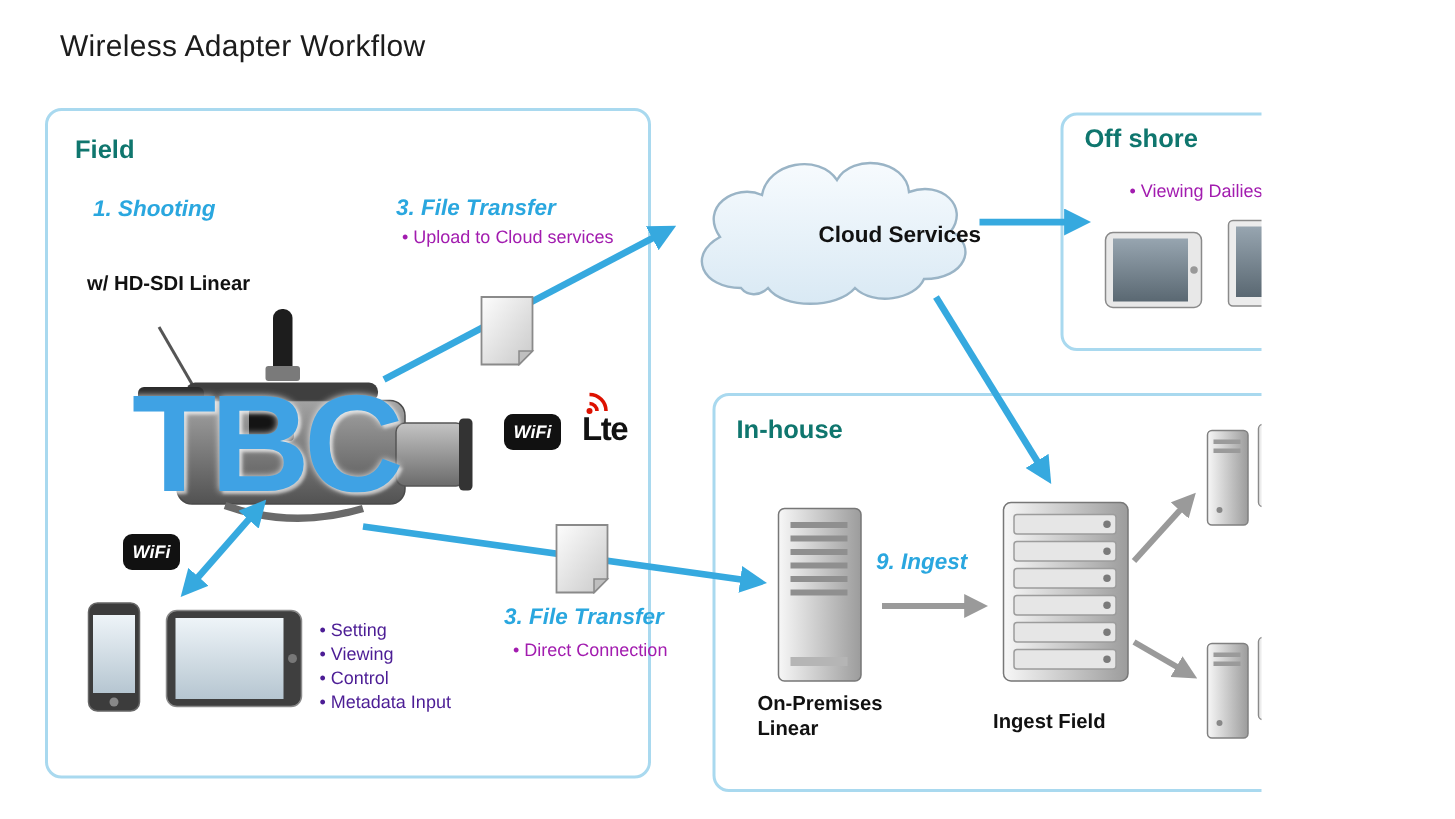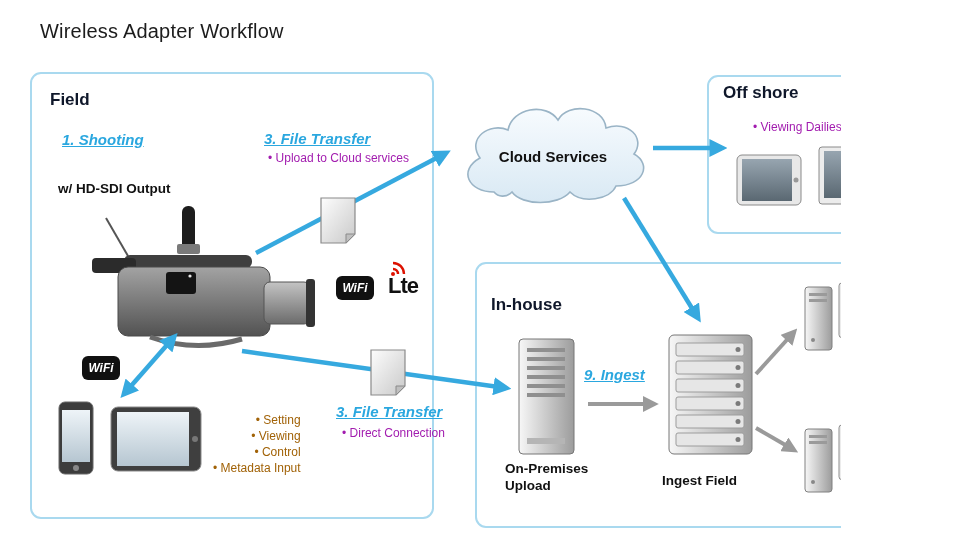--- a/index.html
+++ b/index.html
@@ -1,36 +1,36 @@
 <!DOCTYPE html>
 <html><head>
 <meta charset="utf-8">
 <style>
   html,body{margin:0;padding:0;background:#ffffff;font-family:"Liberation Sans",sans-serif;}
   .page{position:relative;width:841px;height:546px;background:#fff;overflow:hidden;}
   .abs{position:absolute;}
   .title{font-size:20px;color:#1c1c1c;letter-spacing:.2px;}
   .panel{position:absolute;border:2px solid #A9D9EF;border-radius:11px;background:#fff;z-index:1;}
-  .panel-label{position:absolute;font-size:17px;font-weight:bold;color:#0f172a;z-index:10;}
-  .step{position:absolute;color:#2AA7DF;font-weight:bold;font-style:italic;font-size:15px;z-index:10;white-space:nowrap;text-decoration:underline;}
+  .panel-label{position:absolute;font-size:17px;font-weight:bold;color:#0f766e;z-index:10;}
+  .step{position:absolute;color:#2AA7DF;font-weight:bold;font-style:italic;font-size:15px;z-index:10;white-space:nowrap;}
   .cap{position:absolute;font-weight:bold;font-size:13.5px;color:#111;z-index:10;white-space:nowrap;line-height:17px;}
   .bullet{position:absolute;font-size:12px;color:#a21caf;z-index:10;white-space:nowrap;}
   .bullet::before{content:"•  ";}
   .blist{position:absolute;z-index:10;}
-  .blist div{font-size:12px;color:#a16207;line-height:16px;white-space:nowrap;text-align:right;}
+  .blist div{font-size:12px;color:#4c1d95;line-height:16px;white-space:nowrap;}
   .blist div::before{content:"•  ";}
   .icon{position:absolute;z-index:20;}
   .arrows{position:absolute;left:0;top:0;z-index:40;pointer-events:none;}
   .wifi-badge{position:absolute;z-index:20;background:#111;color:#fff;border-radius:6px;
     font-weight:bold;font-style:italic;font-size:12px;display:flex;align-items:center;justify-content:center;}
   .lte-text{position:absolute;z-index:20;font-weight:bold;font-size:22px;color:#111;letter-spacing:-1px;}
   .tbc{position:absolute;z-index:25;font-weight:bold;font-size:92px;line-height:1;letter-spacing:-4px;
     color:#3FA2E4;text-shadow:0 0 5px rgba(255,255,255,.85),2px 2px 2px rgba(255,255,255,.5);}
   .cloud-wrap{position:absolute;z-index:30;}
-  .cloud-label{position:absolute;width:100%;text-align:center;font-weight:bold;font-size:15px;color:#111;z-index:31;}
+  .cloud-label{position:absolute;width:100%;text-align:right;font-weight:bold;font-size:15px;color:#111;z-index:31;}
   .doc{z-index:45;}
 </style>
 </head>
 <body>
 
 <div class="page">
 
   <svg width="0" height="0" style="position:absolute" aria-hidden="true">
     <defs>
       <linearGradient id="gDoc" x1="0" y1="0" x2="1" y2="1">
@@ -137,24 +137,24 @@
   </svg>
 
   <div class="abs title" style="left:40px;top:20px">Wireless Adapter Workflow</div>
 
   <div class="panel" style="left:30px;top:72px;width:400px;height:443px"></div>
   <div class="panel" style="left:707px;top:75px;width:233px;height:155px"></div>
   <div class="panel" style="left:475px;top:262px;width:465px;height:262px"></div>
 
   <div class="panel-label" style="left:50px;top:90px">Field</div>
   <div class="panel-label" style="left:723px;top:83px">Off shore</div>
-  <div class="panel-label" style="left:491px;top:295px">In-house</div>
+  <div class="panel-label" style="left:491px;top:277px">In-house</div>
 
   <div class="step" style="left:62px;top:131px">1. Shooting</div>
-  <div class="cap" style="left:58px;top:180px">w/ HD-SDI Output</div>
+  <div class="cap" style="left:58px;top:180px">w/ HD-SDI Linear</div>
 
   <div class="step" style="left:264px;top:130px">3. File Transfer</div>
   <div class="bullet" style="left:268px;top:151px">Upload to Cloud services</div>
 
   <svg class="icon doc" style="left:318px;top:196px" width="40" height="48">
       <use href="#sym-doc"></use>
     </svg>
   <svg class="icon doc" style="left:368px;top:348px" width="40" height="48">
       <use href="#sym-doc"></use>
     </svg>
@@ -165,20 +165,21 @@
     <rect x="87" y="38" width="23" height="10" rx="2" fill="#7a7a7a"></rect>
     <rect x="34" y="49" width="128" height="13" rx="6" fill="#3f3f3f"></rect>
     <rect x="2" y="52" width="44" height="15" rx="4" fill="#2b2b2b"></rect>
     <rect x="28" y="61" width="152" height="69" rx="10" fill="url(#gCamBody)" stroke="#4a4a4a"></rect>
     <rect x="76" y="66" width="30" height="22" rx="3" fill="#141414"></rect>
     <circle cx="100" cy="70" r="1.6" fill="#e8e8e8"></circle>
     <rect x="174" y="76" width="46" height="42" rx="6" fill="url(#gCamLens)" stroke="#555"></rect>
     <rect x="216" y="73" width="9" height="48" rx="3" fill="#333"></rect>
     <path d="M60 131 q 45 16 92 2" stroke="#6a6a6a" stroke-width="5" fill="none"></path>
   </svg>
+  <div class="tbc" style="left:88px;top:250px">TBC</div>
 
   <div class="wifi-badge" style="left:336px;top:276px;width:38px;height:24px">
     <span>WiFi</span>
   </div>
   <svg class="icon" style="left:390px;top:258px" width="22" height="20" viewBox="0 0 22 20">
     <circle cx="3" cy="16" r="2" fill="#DD1100"></circle>
     <path d="M3 11 a5 5 0 0 1 5 5" stroke="#DD1100" stroke-width="2.4" fill="none"></path>
     <path d="M3 5 a11 11 0 0 1 11 11" stroke="#DD1100" stroke-width="2.4" fill="none"></path>
   </svg>
   <div class="lte-text" style="left:388px;top:273px">Lte</div>
@@ -224,21 +225,21 @@
       <use href="#sym-tablet-dark"></use>
     </svg>
   <svg class="icon" style="left:818px;top:146px" width="100" height="74">
       <use href="#sym-monitor"></use>
     </svg>
 
   <svg class="icon" style="left:518px;top:338px" width="58" height="118">
       <use href="#sym-server"></use>
     </svg>
   <div class="cap" style="left:505px;top:460px">On-Premises</div>
-  <div class="cap" style="left:505px;top:477px">Upload</div>
+  <div class="cap" style="left:505px;top:477px">Linear</div>
 
   <div class="step" style="left:584px;top:366px">9. Ingest</div>
 
   <svg class="icon" style="left:668px;top:334px" width="86" height="122">
       <use href="#sym-ingest"></use>
     </svg>
   <div class="cap" style="left:662px;top:472px">Ingest Field</div>
 
 
   <svg class="icon" style="left:804px;top:286px" width="30" height="66">

